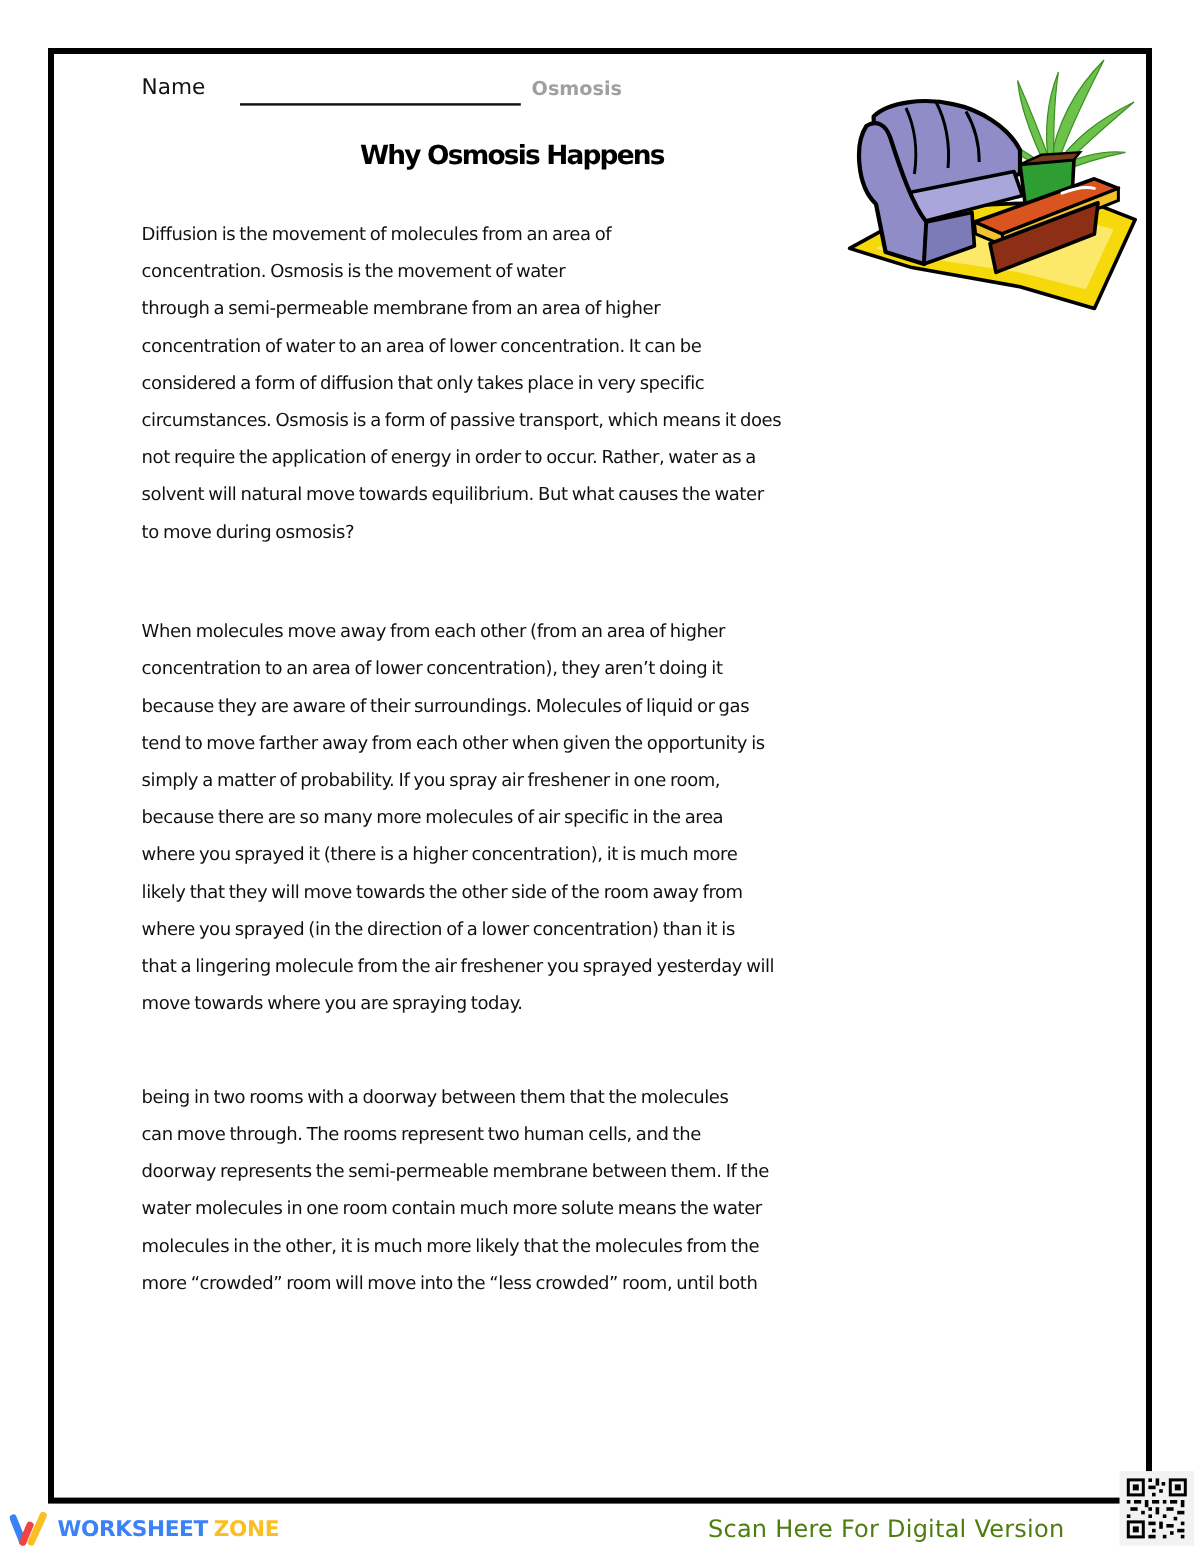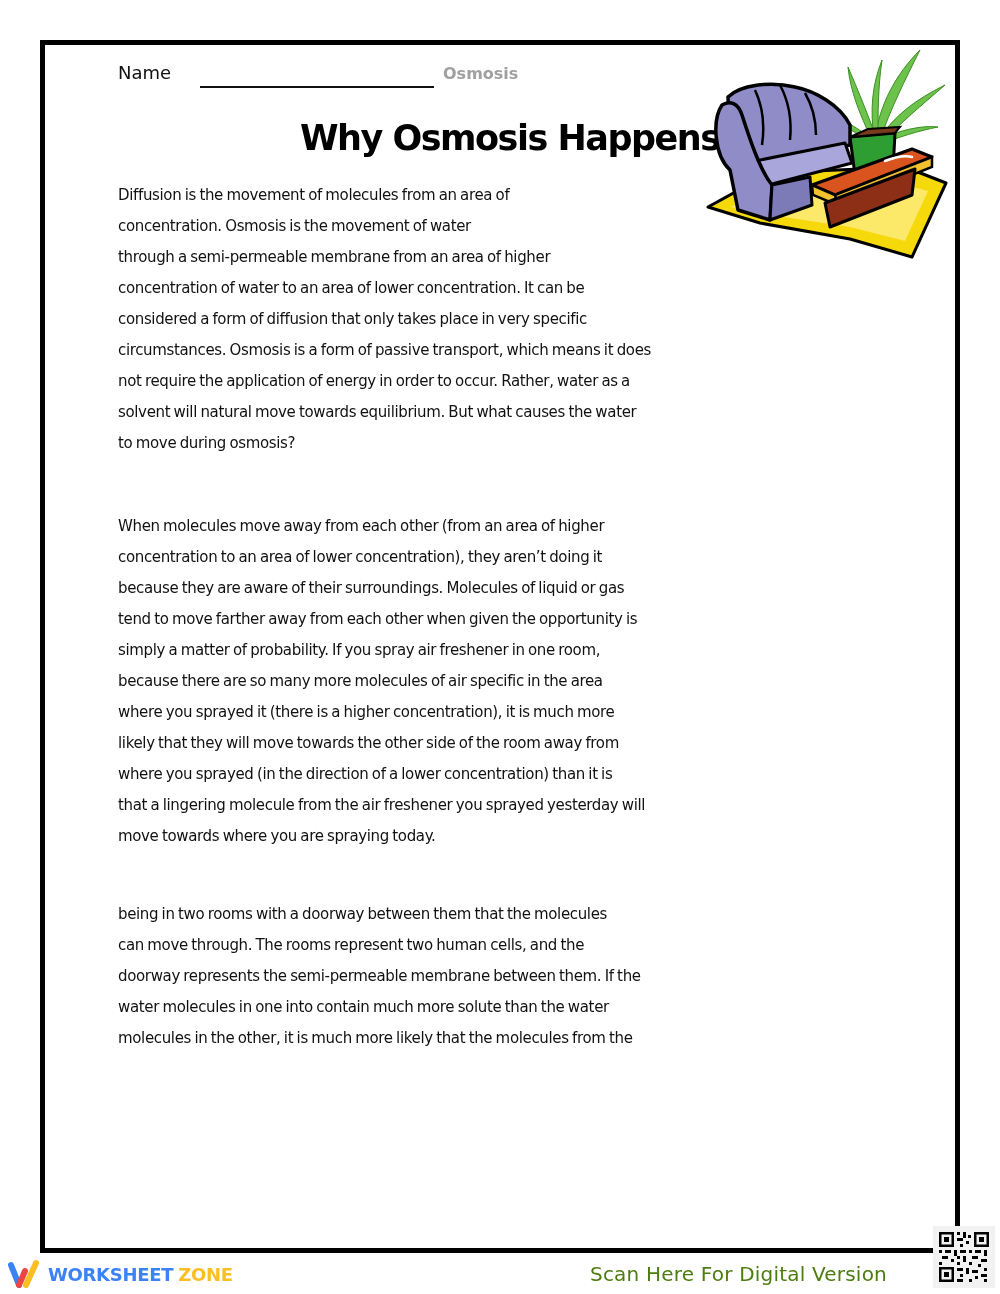--- a/index.html
+++ b/index.html
@@ -46,21 +46,21 @@
       top: 64px;
       font-size: 16px;
       font-weight: bold;
       color: #a0a0a0;
       font-family: "DejaVu Sans", sans-serif;
     }
     .page-title {
       position: absolute;
       left: 300px;
       top: 118px;
-      font-size: 35px;
+      font-size: 22px;
       font-weight: bold;
       letter-spacing: -1.5px;
       color: #000;
       font-family: "DejaVu Sans", sans-serif;
       white-space: nowrap;
       text-align: right;
     }
     .clipart {
       position: absolute;
       left: 700px;
@@ -197,22 +197,23 @@
   <span class="ln">likely that they will move towards the other side of the room away from</span>
   <span class="ln">where you sprayed (in the direction of a lower concentration) than it is</span>
   <span class="ln">that a lingering molecule from the air freshener you sprayed yesterday will</span>
   <span class="ln">move towards where you are spraying today.</span>
 </div>
 
 <div class="body-text" id="para3">
   <span class="ln">being in two rooms with a doorway between them that the molecules</span>
   <span class="ln">can move through. The rooms represent two human cells, and the</span>
   <span class="ln">doorway represents the semi-permeable membrane between them. If the</span>
-  <span class="ln">water molecules in one into contain much more solute than the water</span>
+  <span class="ln">water molecules in one room contain much more solute means the water</span>
   <span class="ln">molecules in the other, it is much more likely that the molecules from the</span>
+  <span class="ln">more “crowded” room will move into the “less crowded” room, until both</span>
 </div>
 
 <div class="footer-logo">
   <svg width="34" height="30" viewBox="0 0 34 30">
     <path d="M3 6 L11 26" stroke="#3b82f6" stroke-width="6" stroke-linecap="round"></path>
     <path d="M11 26 L17 12" stroke="#ef4444" stroke-width="6" stroke-linecap="round"></path>
     <path d="M18 26 L28 4" stroke="#fbbf24" stroke-width="6" stroke-linecap="round"></path>
   </svg>
   <span class="brand-a">WORKSHEET</span>
   <span class="brand-b">ZONE</span>

